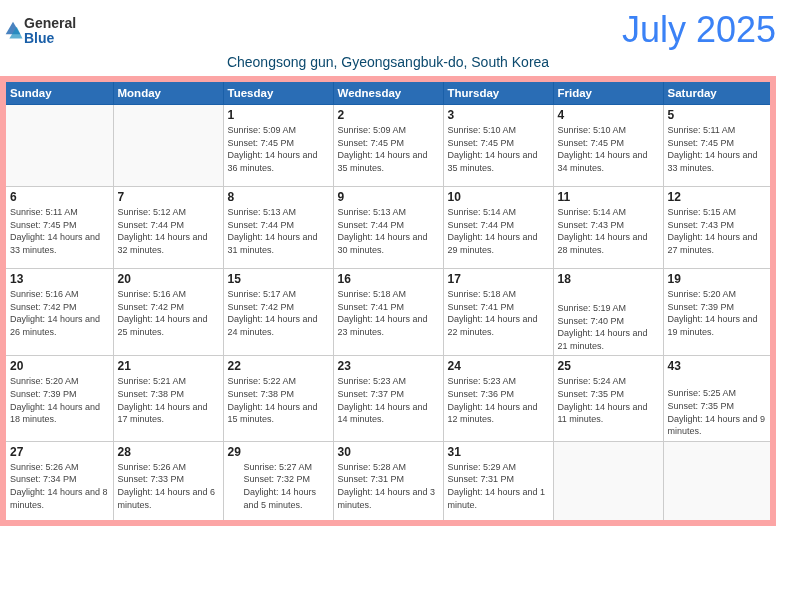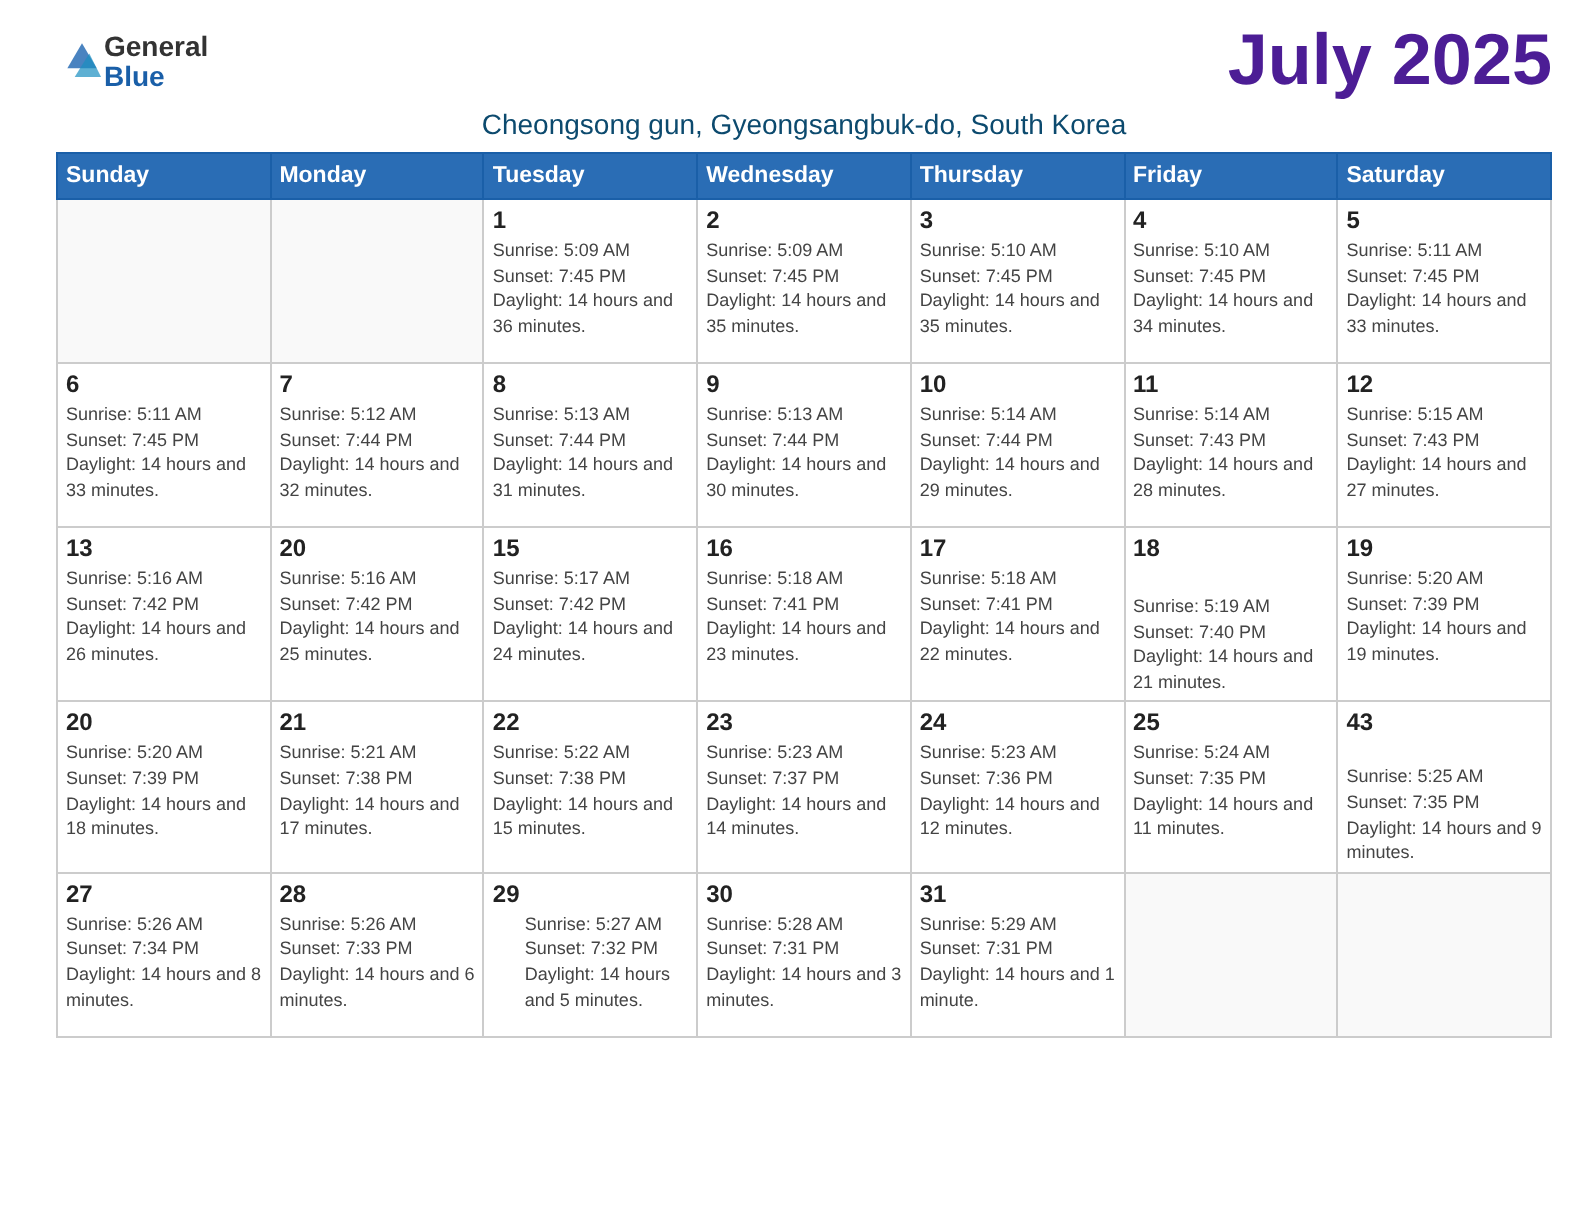--- a/index.html
+++ b/index.html
@@ -6,21 +6,21 @@
     body {
       width: 792px;
       height: 612px;
       font-family: Arial, sans-serif;
       background: #fff;
       overflow: hidden;
     }
     .page {
       width: 792px;
       height: 516px;
-      padding: 12px 16px 10px 28px;
+      padding: 12px 16px 10px 0;
       display: flex;
       flex-direction: column;
     }
     .header {
       display: flex;
       justify-content: space-between;
       align-items: flex-start;
       margin-bottom: 6px;
     }
     .logo {
@@ -47,33 +47,33 @@
       width: 22px;
       height: 22px;
       margin-left: 2px;
       margin-top: -4px;
     }
     .title-section {
       text-align: right;
     }
     .month-title {
       font-size: 36px;
-      font-weight: bold;
-      color: #4c1d95;
+      font-weight: normal;
+      color: #3b82f6;
       line-height: 1;
     }
     .subtitle {
       font-size: 14px;
       color: #0c4a6e;
       text-align: center;
       margin-bottom: 6px;
     }
     .calendar {
       flex: 1;
-      border: 1px solid #fca5a5;
+      border: 6px solid #fca5a5;
       border-collapse: collapse;
       width: 100%;
       table-layout: fixed;
     }
     .calendar th {
       background: #2a6db5;
       color: #fff;
       font-size: 11.5px;
       font-weight: bold;
       padding: 5px 4px;

